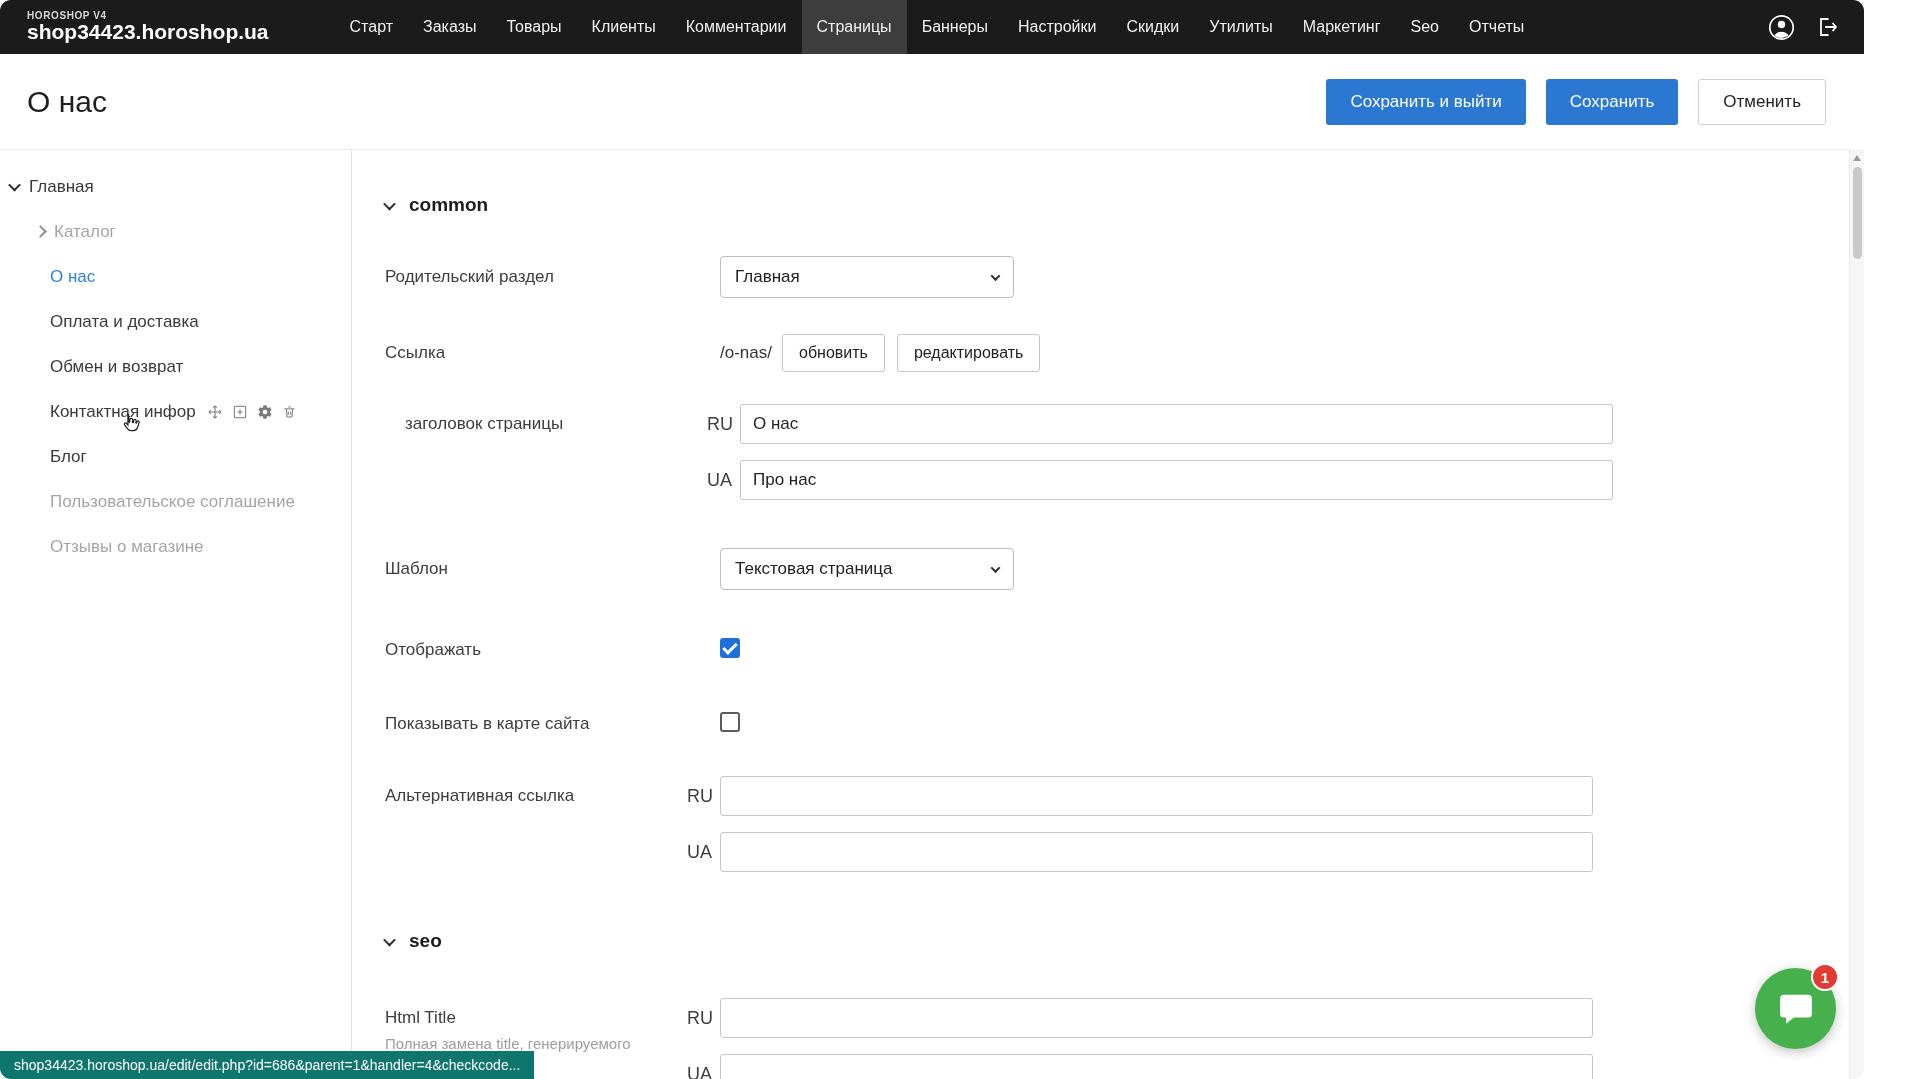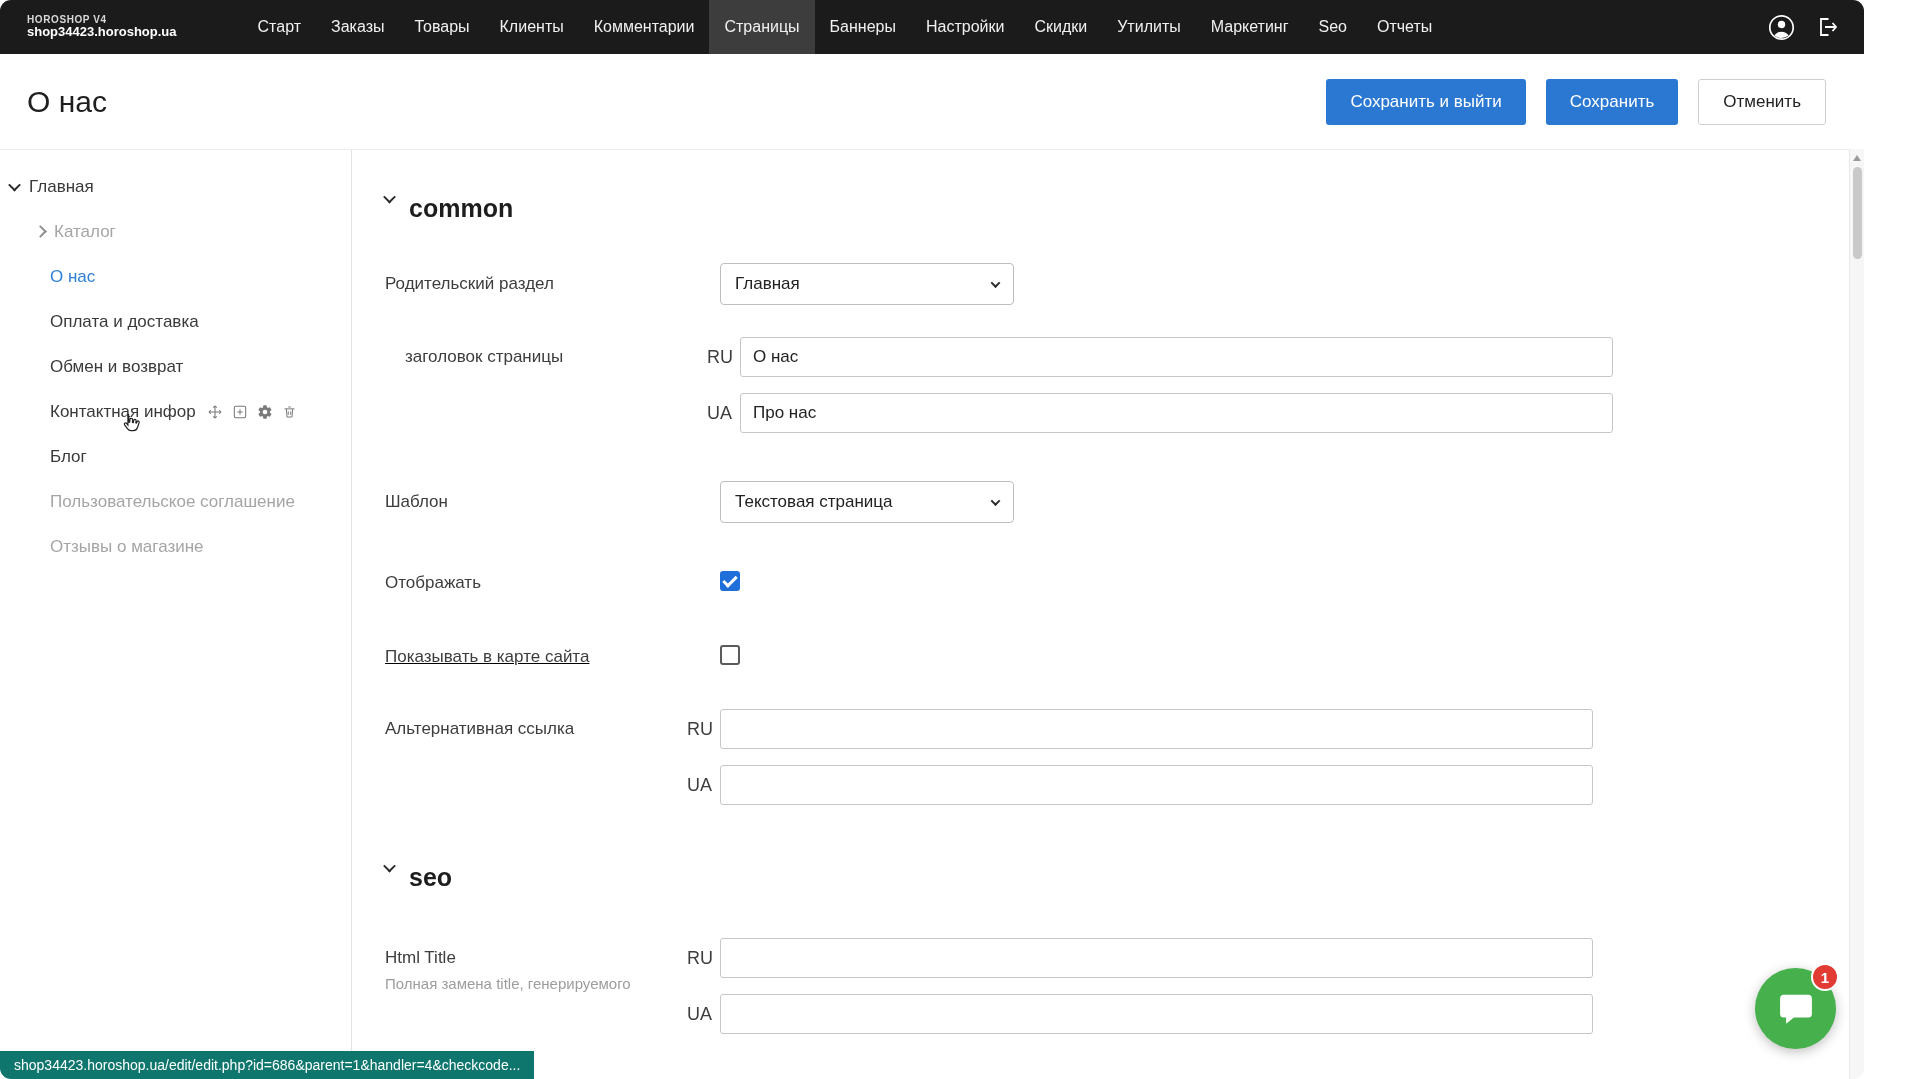--- a/index.html
+++ b/index.html
@@ -4,21 +4,21 @@
 <style>
   * { margin:0; padding:0; box-sizing:border-box; }
   html,body { width:1919px; height:1079px; overflow:hidden; background:#fff;
     font-family:"Liberation Sans", sans-serif; }
   .app { position:relative; width:1864px; height:1079px; background:#fff; overflow:hidden;border-radius:11px; }
 
   
   .topbar { height:54px; background:#1b1b1b; display:flex; align-items:center; padding:0 24px 0 27px; }
   .brand { line-height:1.05; cursor:pointer; }
   .brand-small { font-size:10px; font-weight:700; color:#d8d8d8; letter-spacing:.6px; }
-  .brand-main { font-size:13px; font-weight:700; color:#fff; }
+  .brand-main { font-size:21px; font-weight:700; color:#fff; }
   .topnav { display:flex; align-items:stretch; height:54px; margin-left:66px; }
   .nav-item { display:flex; align-items:center; padding:0 15px; color:#f0f0f0; font-size:16px; cursor:pointer; white-space:nowrap; }
   .nav-item.active { background:#3d3d3d; }
   .top-icons { margin-left:auto; display:flex; align-items:center; gap:18px; }
   .top-icons .icn { width:27px; height:27px; display:flex; align-items:center; justify-content:center; cursor:pointer; }
 
   
   .actionbar { height:95px; display:flex; align-items:center; padding:0 38px 0 27px; background:#fff; }
   .page-title { font-size:30px; font-weight:400; color:#1e1e1e; }
   .actions { margin-left:auto; display:flex; gap:20px; }
@@ -42,31 +42,31 @@
   .row-icons .ric { display:flex; align-items:center; cursor:pointer; }
   .cursor-hand { position:absolute; left:118px; top:22px; pointer-events:none; }
 
   
   .chev { display:inline-block; width:9px; height:9px; border-right:2px solid #2c2c2c; border-bottom:2px solid #2c2c2c; flex:none; }
   .chev.down { transform:rotate(45deg) translate(-1px,-1px); }
   .chev.right { transform:rotate(-45deg); }
 
   
   .form-area { flex:1; padding-left:33px; position:relative; overflow:hidden; }
-  .section-head { display:flex; gap:15px; font-size:25px; font-weight:700; color:#1d1d1d; cursor:pointer; }
+  .section-head { display:flex; align-items:center; gap:15px; font-size:19px; font-weight:700; color:#1d1d1d; cursor:pointer; }
   .sec-common { margin-top:44px; }
   .sec-seo { margin-top:58px; }
   .frow { display:grid; grid-template-columns:315px 1fr; align-items:center;gap:20px; }
   .frow.stack { align-items:start; }
   .frow.stack .flabel { padding-top:10px; }
   .flabel { font-size:17px; color:#3d3d3d; }
   .hint { font-size:15px; color:#9d9d9d; margin-top:7px; max-width:290px; }
   .fctrl { position:relative; }
   .m40 { margin-top:40px; } .m36 { margin-top:36px; } .m32 { margin-top:32px;margin-left:20px; }
-  .m48 { margin-top:48px; } .m50 { margin-top:50px;text-decoration:underline; } .m46 { margin-top:46px; }
+  .m48 { margin-top:48px; } .m50 { margin-top:50px; } .m46 { margin-top:46px; }
 
   .select { width:294px; height:42px; border:1px solid #bdbdbd; border-radius:4px; background:#fff;
     display:flex; align-items:center; justify-content:space-between; padding:0 14px; font-size:17px; color:#222; cursor:pointer; }
   .select .chev { width:7px; height:7px; }
 
   .link-row { display:flex; align-items:center; }
   .link-path { font-size:17px; color:#333; margin-right:10px; }
   .btn-small { height:38px; padding:0 16px; background:#fff; border:1px solid #c6c6c6; border-radius:3px;
     font-size:16px; color:#222; cursor:pointer; margin-right:12px; font-family:"Liberation Sans", sans-serif; }
 
@@ -225,20 +225,28 @@
       <div class="frow m40">
         <div class="flabel">Родительский раздел</div>
         <div class="fctrl">
           <div class="select">
             <span>Главная</span>
             <span class="chev down"></span>
           </div>
         </div>
       </div>
 
+      <div class="frow m36">
+        <div class="flabel">Ссылка</div>
+        <div class="fctrl link-row">
+          <span class="link-path">/o-nas/</span>
+          <button class="btn-small">обновить</button>
+          <button class="btn-small">редактировать</button>
+        </div>
+      </div>
 
       <div class="frow stack m32">
         <div class="flabel">заголовок страницы</div>
         <div class="fctrl">
           <div class="lang-input">
             <span class="lang-badge">RU</span>
             <input class="text" type="text" value="О нас" style="">
           </div>
           <div class="lang-input">
             <span class="lang-badge">UA</span>

